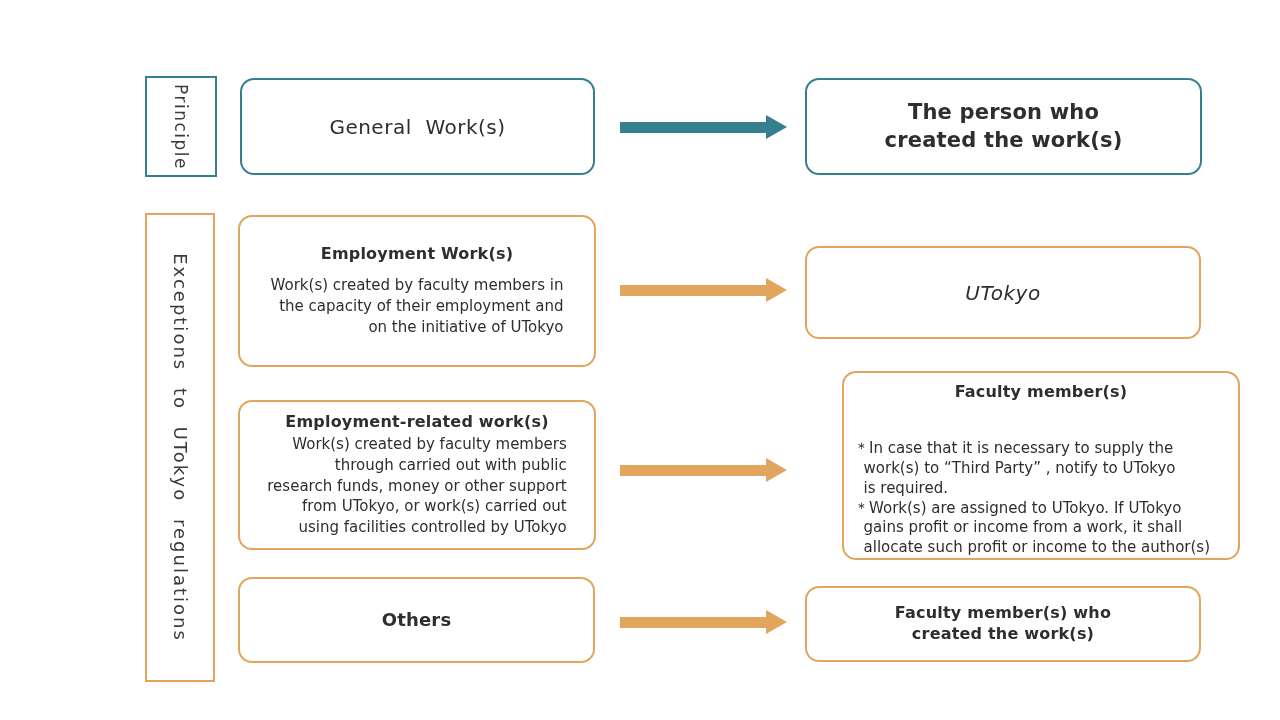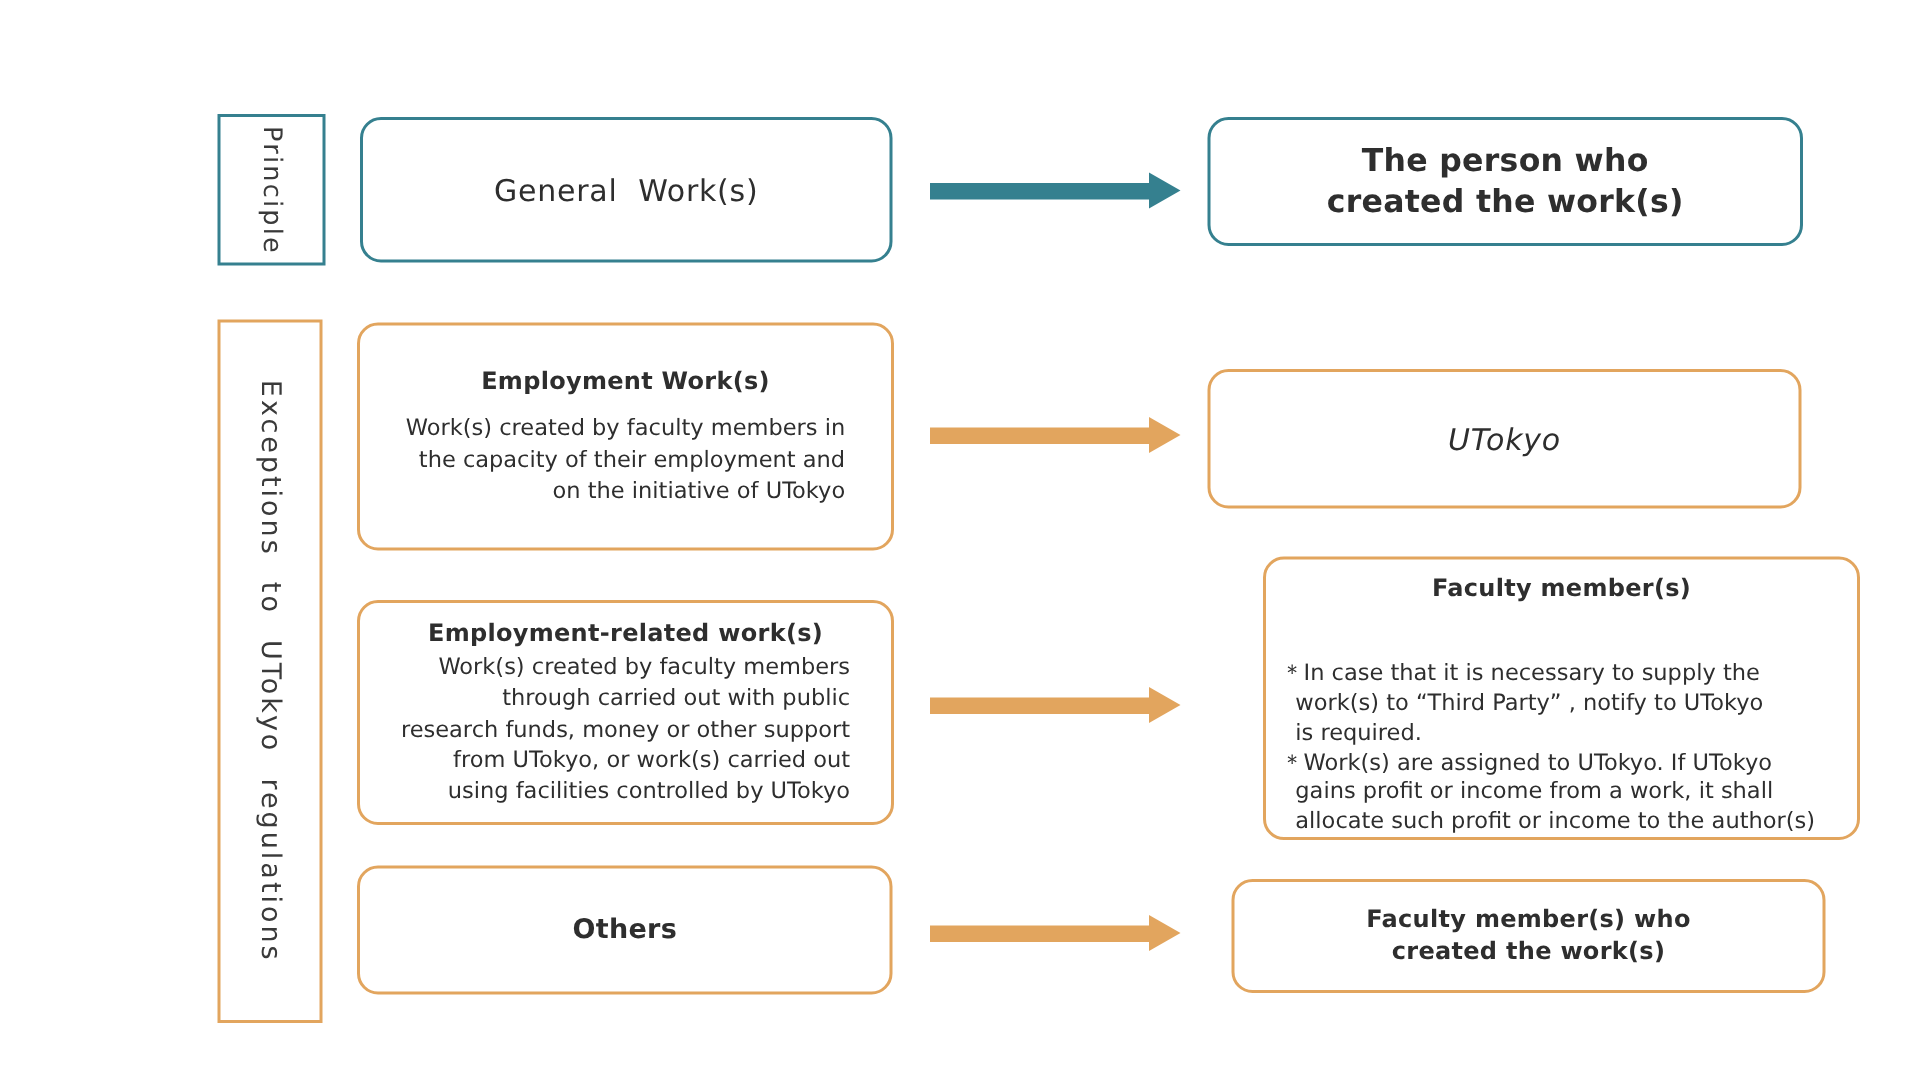--- a/index.html
+++ b/index.html
@@ -75,21 +75,21 @@
   .arrow.teal .shaft { background: var(--teal); }
   .arrow.teal .head  { border-left-color: var(--teal); }
   .arrow.orange .shaft { background: var(--orange); }
   .arrow.orange .head  { border-left-color: var(--orange); }
 
   
   #principle-box  { left: 145px; top: 76px;  width: 72px;  height: 101px; border: 2px solid var(--teal); }
   #exceptions-box { left: 145px; top: 213px; width: 70px;  height: 469px; border: 2px solid var(--orange); }
 
   #general-box    { left: 240px; top: 78px;  width: 355px; height: 97px; }
-  #person-box     { left: 805px; top: 78px;  width: 397px; height: 86px; }
+  #person-box     { left: 805px; top: 78px;  width: 397px; height: 97px; }
   #person-box .title-bold { font-size: 21px; }
 
   #employment-box { left: 238px; top: 215px; width: 358px; height: 152px; padding: 6px 10px; }
   #utokyo-box     { left: 805px; top: 246px; width: 396px; height: 93px; font-style: italic; }
 
   #emprel-box     { left: 238px; top: 400px; width: 358px; height: 150px; padding: 4px 6px; }
   #emprel-box .body-text { margin-top: 1px; line-height: 1.38; }
 
   #faculty-box    { left: 842px; top: 371px; width: 398px; height: 189px;
                     justify-content: space-between; padding-top: 9px; }
@@ -97,21 +97,21 @@
     width: 100%;
     text-align: left;
     padding: 8px 2px 0 10px;
     font-size: 15px;
     line-height: 1.32;
   }
 
   #others-box     { left: 238px; top: 577px; width: 357px; height: 86px; }
   #others-box .title-bold { font-size: 18px; }
 
-  #fcreated-box   { left: 805px; top: 586px; width: 396px; height: 76px; margin-left: 16px; }
+  #fcreated-box   { left: 805px; top: 586px; width: 396px; height: 76px; }
 
   #arrow-1 { left: 620px; top: 115px; width: 167px; }
   #arrow-2 { left: 620px; top: 278px; width: 167px; }
   #arrow-3 { left: 620px; top: 458px; width: 167px; }
   #arrow-4 { left: 620px; top: 610px; width: 167px; }
 </style>
 </head>
 <body>
 
 <div class="canvas">

